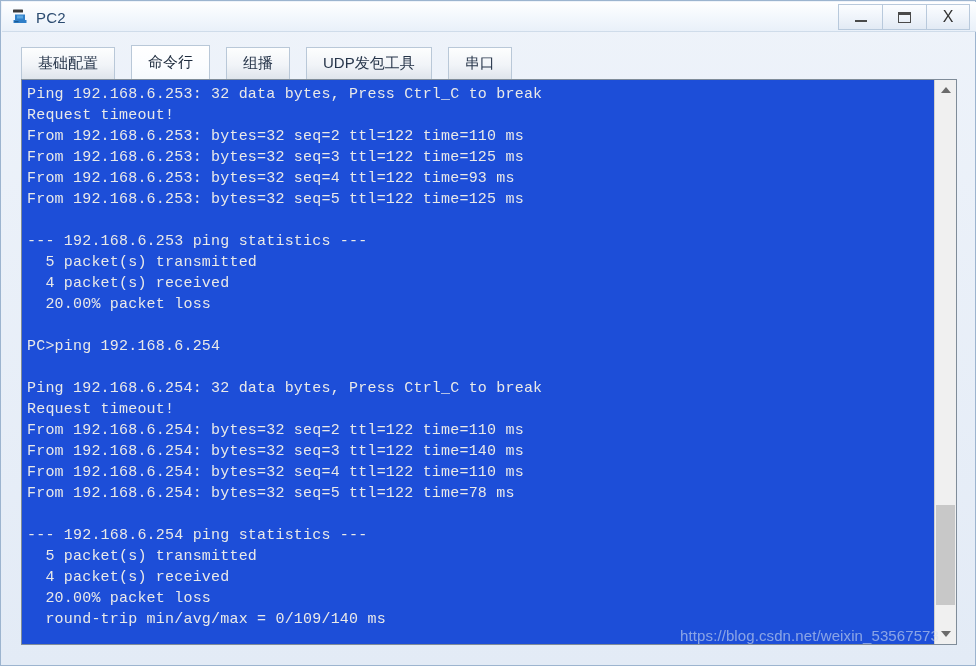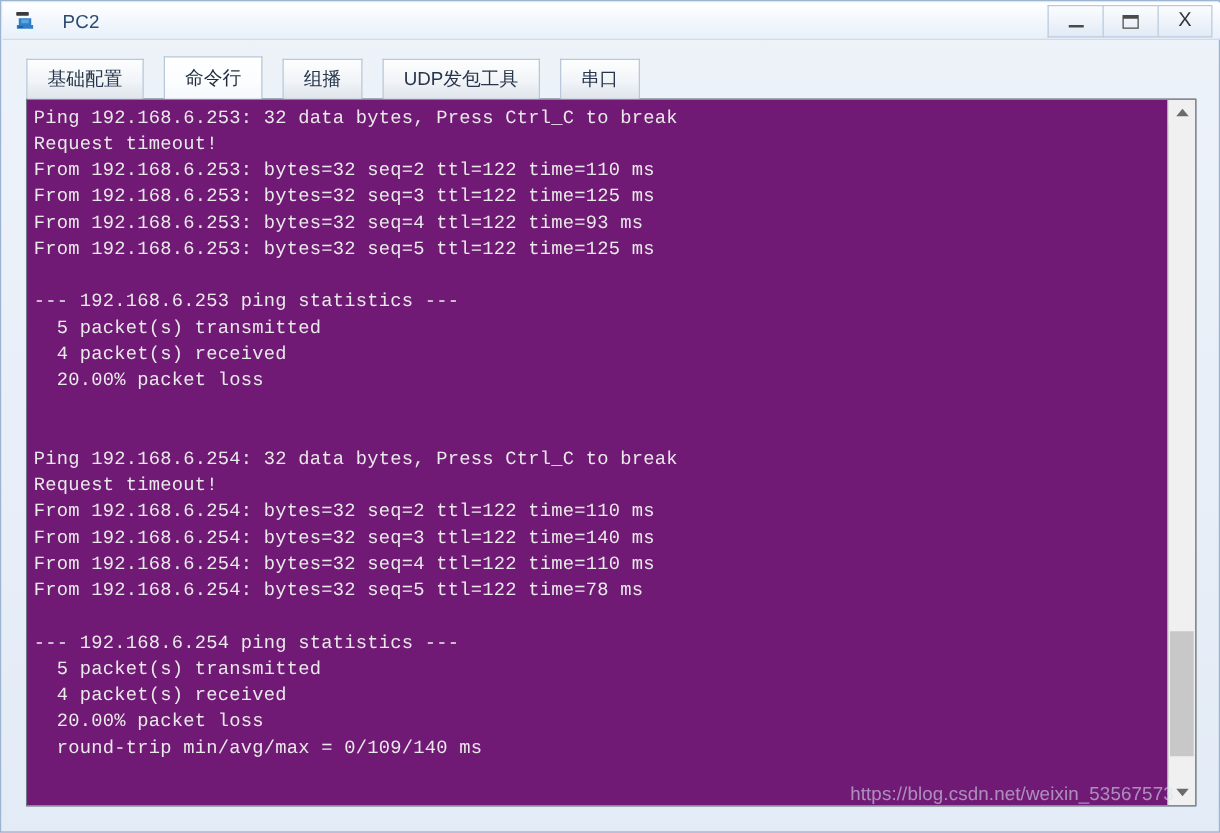--- a/index.html
+++ b/index.html
@@ -34,21 +34,21 @@
     background: linear-gradient(180deg, #ffffff 0%, #f4f8fd 45%, #e9f0f9 100%);
     border-bottom: 1px solid #cfdcea;
     box-sizing: border-box;
   }
   .title-left {
     position: absolute;
     left: 10px; top: 0;
     height: 30px;
     display: flex;
     align-items: center;
-    gap: 20px;
+    gap: 6px;
   }
   .app-icon {
     width: 18px; height: 18px;
     position: relative;
     display: block;
   }
   .title-text {
     font-size: 15px;
     color: #2b4b70;
     font-family: "Liberation Sans", sans-serif;
@@ -143,21 +143,21 @@
     box-sizing: border-box;
     border: 1px solid #7f8c99;
     background: #000000;
     overflow: hidden;
   }
   .terminal {
     position: absolute;
     left: 0; top: 0;
     width: 912px;
     height: 564px;
-    background: #701a75;
+    background: #1d4ed8;
     overflow: hidden;
     padding: 4px 0 0 4px;
     box-sizing: border-box;
   }
   .term-line {
     font-family: "Liberation Mono", "DejaVu Sans Mono", monospace;
     font-size: 15px;
     line-height: 21px;
     color: #e9e9e9;
     white-space: pre;
@@ -278,20 +278,21 @@
         <div class="term-line">From 192.168.6.253: bytes=32 seq=2 ttl=122 time=110 ms</div>
         <div class="term-line">From 192.168.6.253: bytes=32 seq=3 ttl=122 time=125 ms</div>
         <div class="term-line">From 192.168.6.253: bytes=32 seq=4 ttl=122 time=93 ms</div>
         <div class="term-line">From 192.168.6.253: bytes=32 seq=5 ttl=122 time=125 ms</div>
         <div class="term-line blank">&nbsp;</div>
         <div class="term-line">--- 192.168.6.253 ping statistics ---</div>
         <div class="term-line">  5 packet(s) transmitted</div>
         <div class="term-line">  4 packet(s) received</div>
         <div class="term-line">  20.00% packet loss</div>
         <div class="term-line blank">&nbsp;</div>
+        <div class="term-line">PC&gt;ping 192.168.6.254</div>
         <div class="term-line blank">&nbsp;</div>
         <div class="term-line">Ping 192.168.6.254: 32 data bytes, Press Ctrl_C to break</div>
         <div class="term-line">Request timeout!</div>
         <div class="term-line">From 192.168.6.254: bytes=32 seq=2 ttl=122 time=110 ms</div>
         <div class="term-line">From 192.168.6.254: bytes=32 seq=3 ttl=122 time=140 ms</div>
         <div class="term-line">From 192.168.6.254: bytes=32 seq=4 ttl=122 time=110 ms</div>
         <div class="term-line">From 192.168.6.254: bytes=32 seq=5 ttl=122 time=78 ms</div>
         <div class="term-line blank">&nbsp;</div>
         <div class="term-line">--- 192.168.6.254 ping statistics ---</div>
         <div class="term-line">  5 packet(s) transmitted</div>

